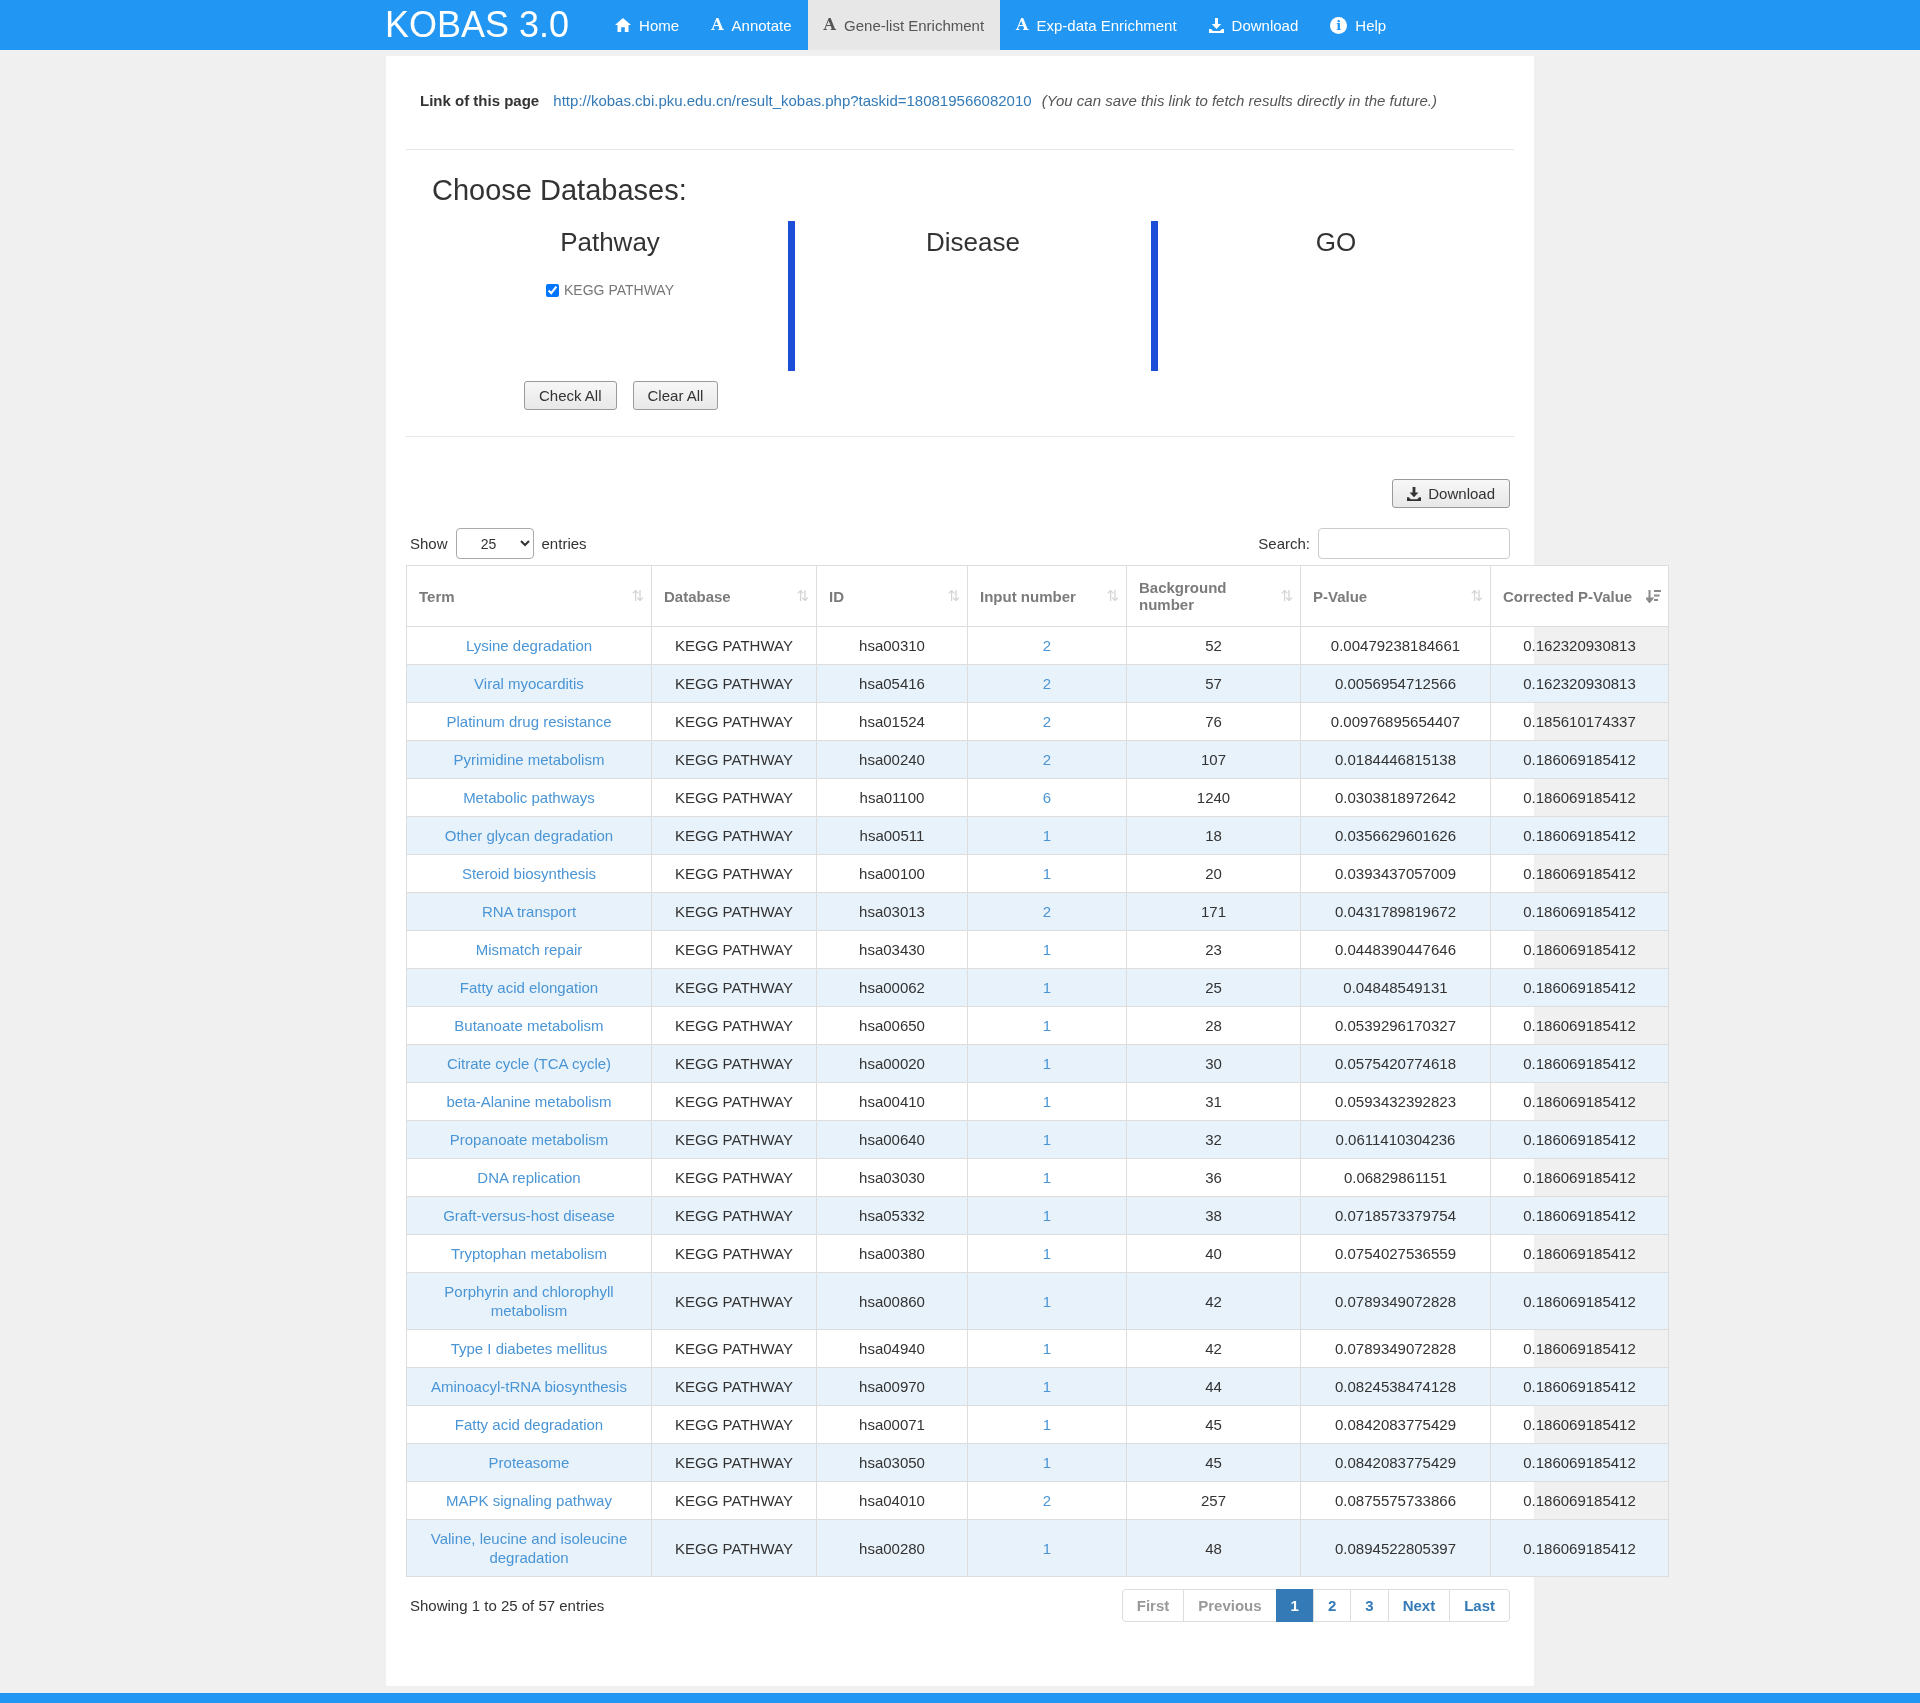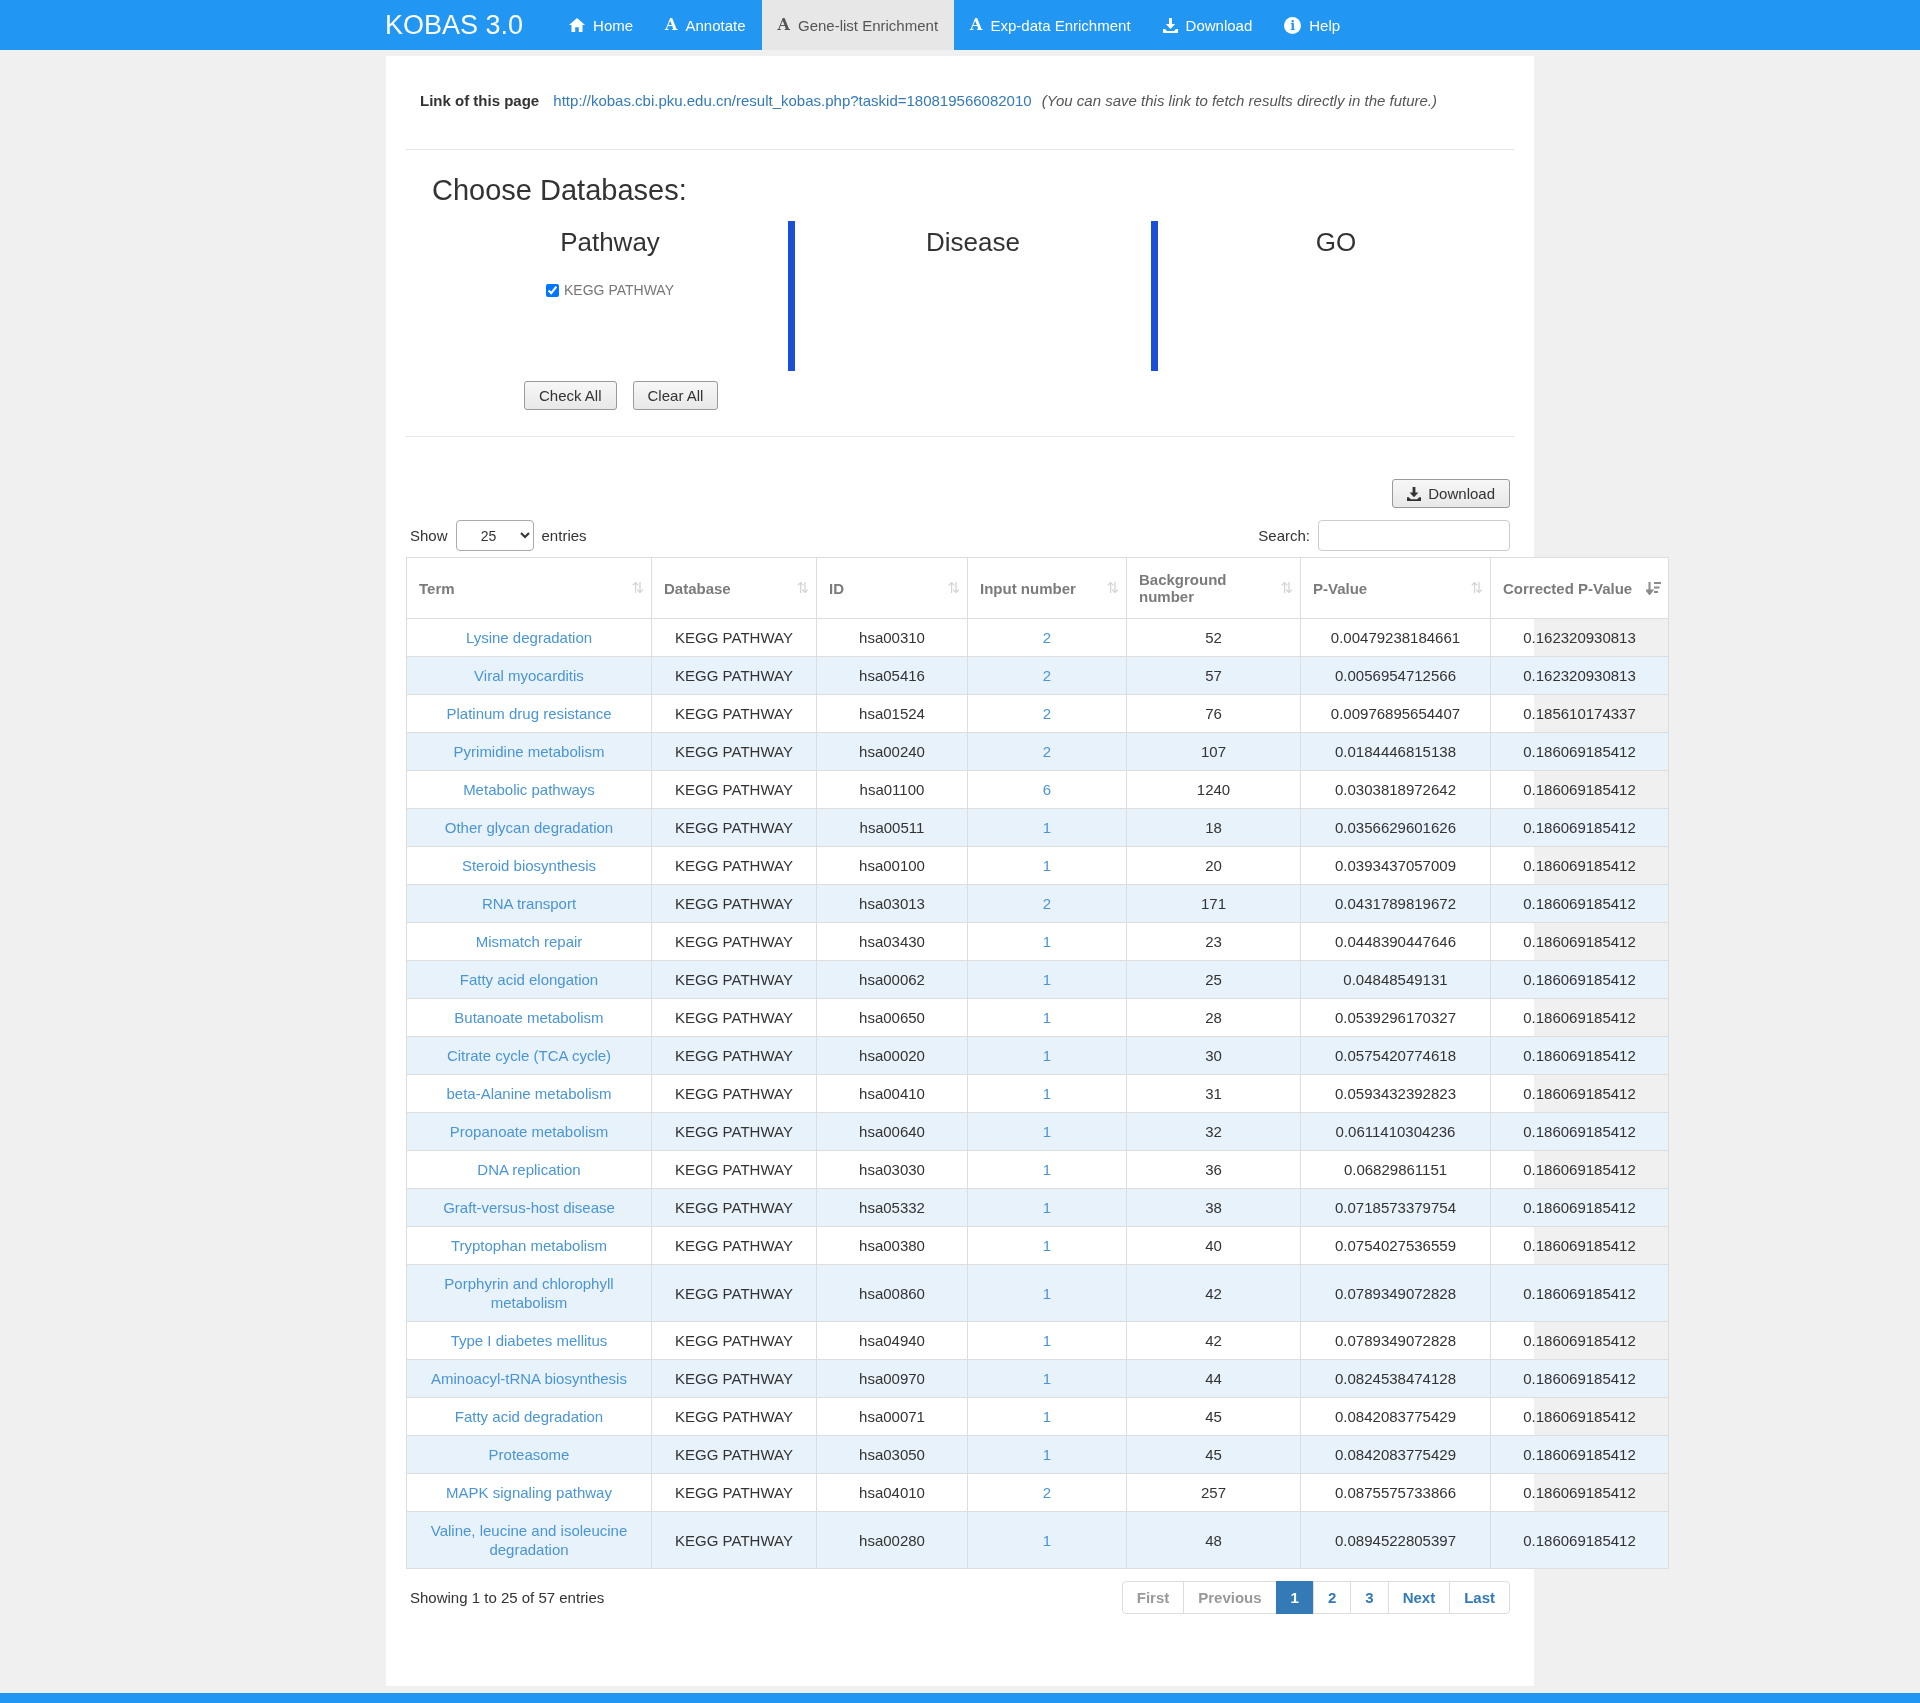--- a/index.html
+++ b/index.html
@@ -6,21 +6,21 @@
   html,body { margin:0; padding:0; }
   body {
     width:1920px; height:1703px; position:relative; overflow:hidden;
     background:#f0f0f0;
     font-family:"Liberation Sans", sans-serif;
     color:#333;
   }
   
   .navbar { height:50px; background:var(--navbar,#2196f3); }
   .nav-inner { width:1180px; height:100%; margin:0 auto; display:flex; align-items:stretch; padding-left:15px; }
-  .brand { color:#fff; font-size:27px; line-height:50px; margin-right:30px; white-space:nowrap; font-weight:400; }
+  .brand { color:#fff; font-size:36px; line-height:50px; margin-right:30px; white-space:nowrap; font-weight:400; }
   .nav-item { display:flex; align-items:center; gap:8px; padding:0 16px; color:#fff; font-size:15px; cursor:pointer; white-space:nowrap; }
   .nav-item.active { background:#e7e7e7; color:#555; }
   .glyph-a { font-family:"DejaVu Serif", serif; font-weight:bold; font-size:16px; line-height:1; }
   .icon-svg { display:inline-block; vertical-align:middle; }
   .help-circle { width:17px; height:17px; border-radius:50%; background:#fff; color:var(--navbar,#2196f3);
     font-family:"DejaVu Serif", serif; font-weight:bold; font-size:13px; line-height:17px; text-align:center; }
   
   .panel { width:1148px; margin:6px auto 0; background:#fff; padding:20px 20px 22px; min-height:1630px; }
   
   .link-row { margin:16px 0 0 14px; font-size:15px; }
@@ -34,21 +34,21 @@
   .db-col { flex:1; text-align:center; padding-top:6px; }
   .db-col + .db-col { border-left:7px solid #1d4ed8; }
   .db-col-title { font-size:26px; color:#333; font-weight:400; }
   .db-option { margin-top:24px; font-size:14px; color:#777; display:inline-flex; align-items:center; gap:5px; }
   .db-option input { margin:0; }
   .db-buttons { margin:10px 0 0 92px; display:flex; gap:16px; }
   .btn { font-family:"Liberation Sans",sans-serif; font-size:15px; color:#333; background:linear-gradient(#f7f7f7,#e8e8e8);
     border:1px solid #9a9a9a; border-radius:3px; padding:5px 14px; cursor:pointer; display:inline-flex; align-items:center; gap:7px; }
   
   .download-row { margin-top:42px; display:flex; justify-content:flex-end; padding-right:4px; }
-  .controls-row { margin-top:12px; display:flex; justify-content:space-between; align-items:flex-start; padding:0 4px; font-size:15px; }
+  .controls-row { margin-top:20px; display:flex; justify-content:space-between; align-items:flex-start; padding:0 4px; font-size:15px; }
   .show-ctl, .search-ctl { display:flex; align-items:center; gap:8px; }
   .len-select { font-family:"Liberation Sans",sans-serif; font-size:14px; color:#333; width:78px; height:31px;
     border:1px solid #aaa; border-radius:4px; background:#fff; padding:0 6px; text-align:center; }
   .search-input { width:192px; height:31px; border:1px solid #ccc; border-radius:4px; padding:0 8px; font-size:14px; }
   
   table.results { width:100%; border-collapse:collapse; margin-top:6px; table-layout:fixed; }
   .results th {
     font-size:15px; font-weight:bold; color:#7b7b7b; text-align:left;
     padding:13px 30px 13px 12px; border:1px solid #ddd; position:relative; vertical-align:middle; background:#fff;
   }

